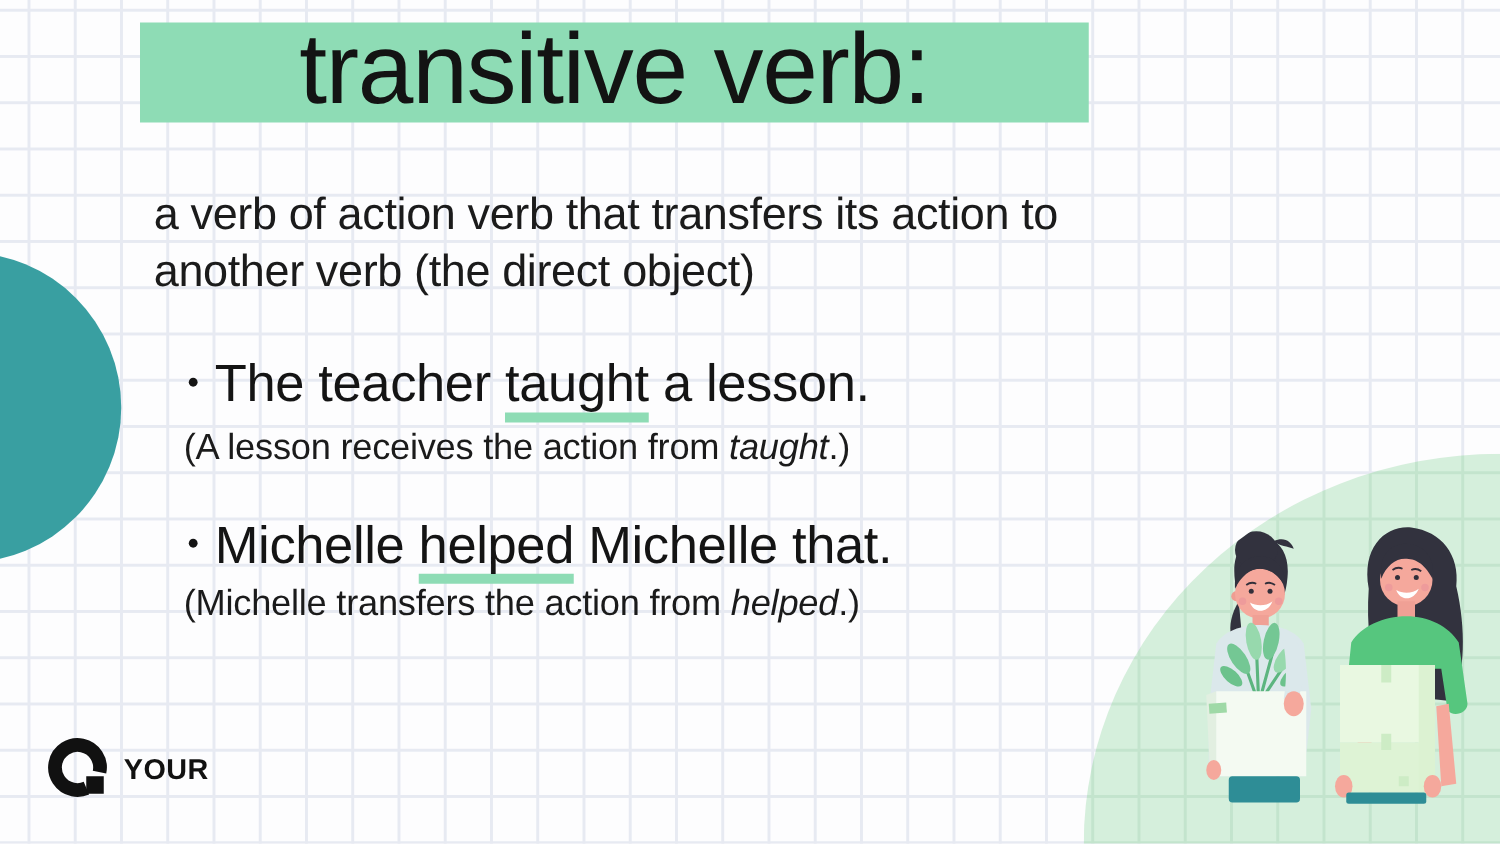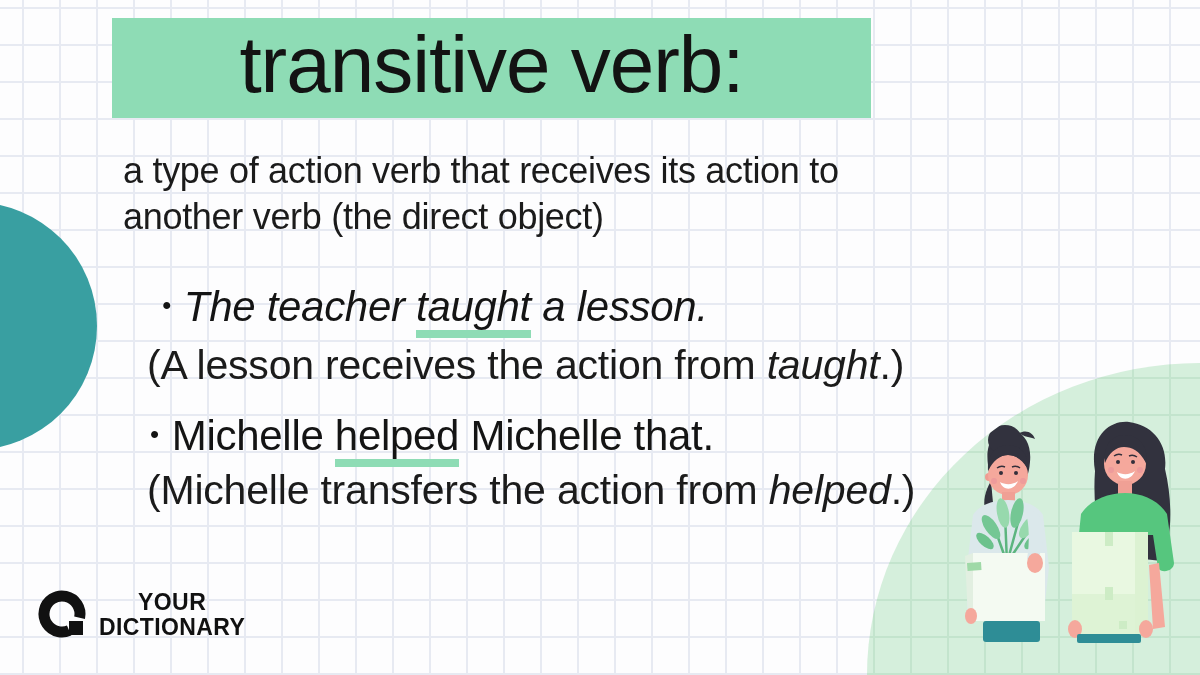--- a/index.html
+++ b/index.html
@@ -26,21 +26,21 @@
     background-color:var(--blob-green,#d5efdc);
     background-image:
       linear-gradient(to right, #c3e4cd 2px, transparent 2px),
       linear-gradient(to bottom, #c3e4cd 2px, transparent 2px);
     background-size:37px 37px;
     background-position:6px 14px;
     overflow:hidden;
   }
   .green-blob svg{position:absolute;left:0;top:0;}
   .title-highlight{
-    position:absolute;left:112px;top:18px;width:759px;height:100px;
+    position:absolute;left:112px;top:18px;width:759px;height:80px;
     background:var(--highlight-green,#8edcb5);
     display:flex;align-items:center;justify-content:center;
   }
   .title-text{
     font-size:80px;font-weight:500;letter-spacing:-1px;line-height:1;
     color:#131313;white-space:nowrap;transform:translateY(-3px);
   }
   .definition{
     position:absolute;left:123px;top:148px;
     font-size:36px;line-height:46px;font-weight:500;color:#1b1b1b;
@@ -50,25 +50,25 @@
     position:absolute;font-size:42px;font-weight:500;color:#141414;
     letter-spacing:-0.3px;white-space:nowrap;line-height:1.15;
   }
   .example-sentence .bullet{
     font-size:26px;vertical-align:7px;margin-right:13px;color:#141414;
   }
   .example-sentence .keyword{
     border-bottom:8px solid var(--underline-green,#8edcb5);
   }
   .example-note{
-    position:absolute;font-size:41px;font-weight:400;color:#1b1b1b;
+    position:absolute;font-size:29px;font-weight:400;color:#1b1b1b;
     letter-spacing:-0.2px;white-space:nowrap;line-height:1.2;
   }
   .example-note i{font-style:italic;}
-  #sentence-1{left:162px;top:283px;font-style:italic;}
+  #sentence-1{left:150px;top:283px;}
   #note-1{left:147px;top:341px;}
   #sentence-2{left:150px;top:412px;}
   #note-2{left:147px;top:466px;}
   .logo{
     position:absolute;left:36px;top:588px;display:flex;align-items:center;text-align:center;
   }
   .logo-text{
     margin-left:9px;font-weight:700;color:#111;font-size:23px;
     line-height:25px;letter-spacing:0.4px;
   }
@@ -158,36 +158,35 @@
         <rect x="210" y="271" width="64" height="9" rx="2" fill="#2e8d96"></rect>
       </g>
     </svg>
   </div>
 
   <div class="title-highlight">
     <div class="title-text">transitive verb:</div>
   </div>
 
   <div class="definition">
-    <div>a type of action verb that receives its action to</div>
+    <div>a verb of action verb that transfers its action to</div>
     <div>another verb (the direct object)</div>
   </div>
 
   <div class="example-sentence" id="sentence-1"><span class="bullet">•</span><span>The teacher </span><span class="keyword">taught</span><span> a lesson.</span></div>
 
   <div class="example-note" id="note-1"><span>(A lesson receives the action from </span><i>taught</i><span>.)</span></div>
 
   <div class="example-sentence" id="sentence-2"><span class="bullet">•</span><span>Michelle </span><span class="keyword">helped</span><span> Michelle that.</span></div>
 
   <div class="example-note" id="note-2"><span>(Michelle transfers the action from </span><i>helped</i><span>.)</span></div>
 
   <div class="logo">
     <svg width="54" height="54" viewBox="0 0 54 54" aria-hidden="true">
       <circle cx="26" cy="26" r="18" fill="none" stroke="#111111" stroke-width="11" stroke-dasharray="0 17 97 0" transform="rotate(12 26 26)"></circle>
       <rect x="33" y="33" width="14" height="14" fill="#111111"></rect>
     </svg>
     <div class="logo-text">
       <div>YOUR</div>
-      <div>DICTIONARY</div>
     </div>
   </div>
 
 </div>
 
 </body></html>

